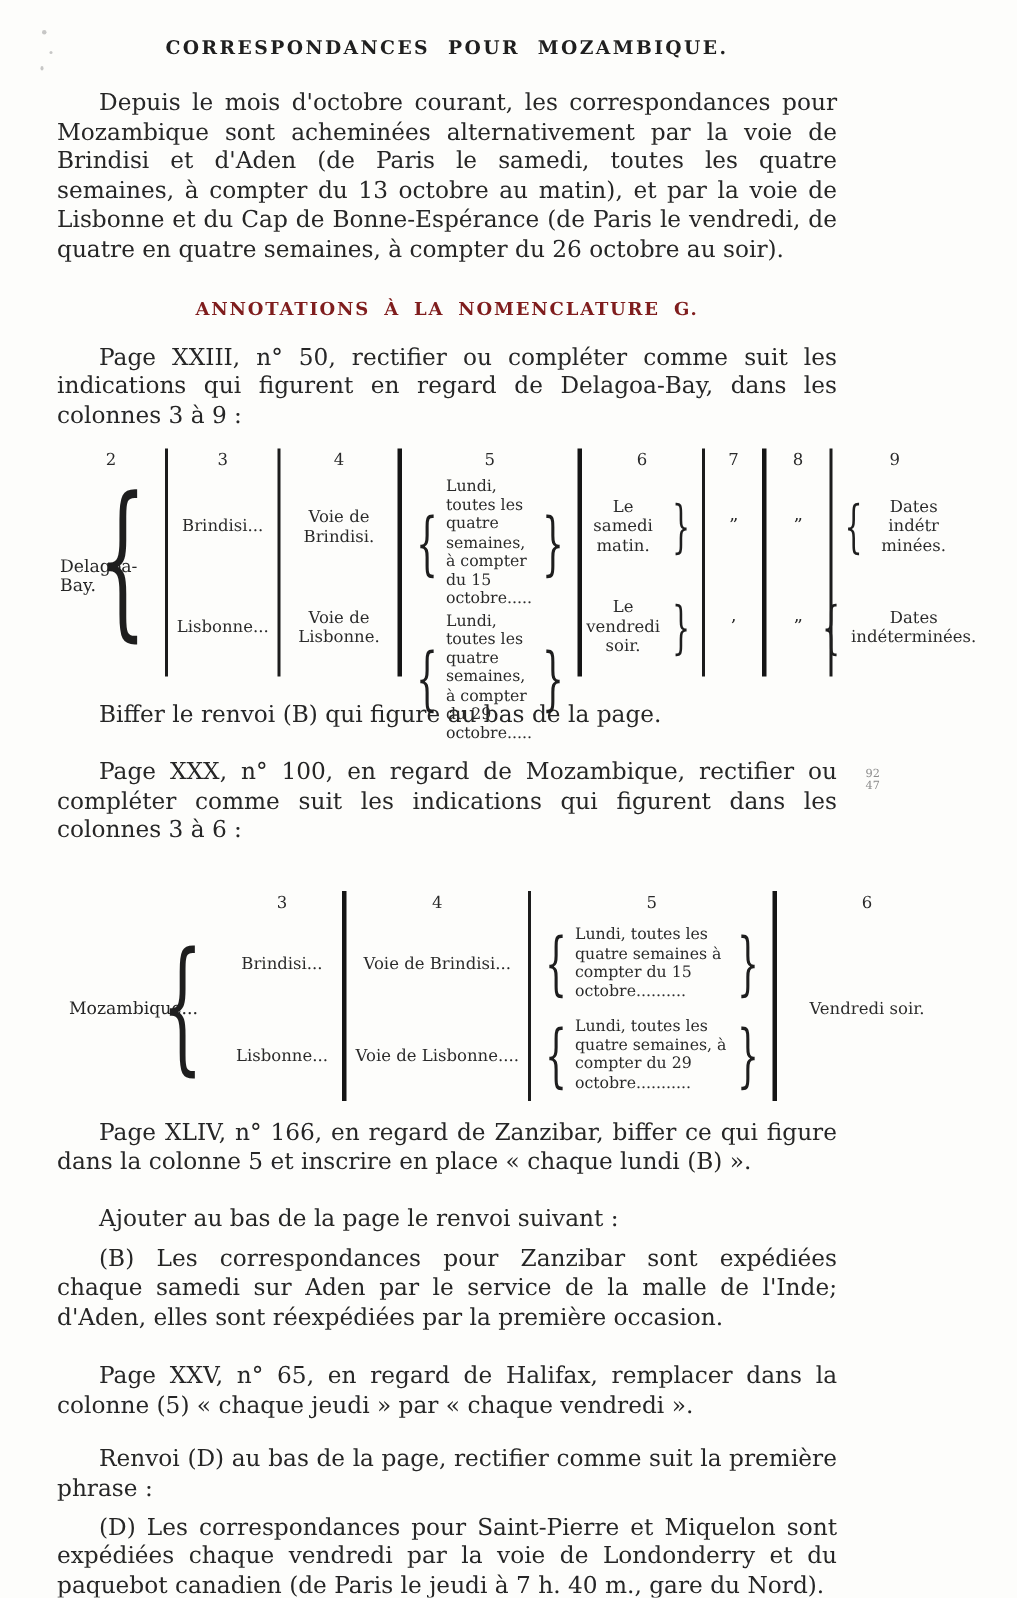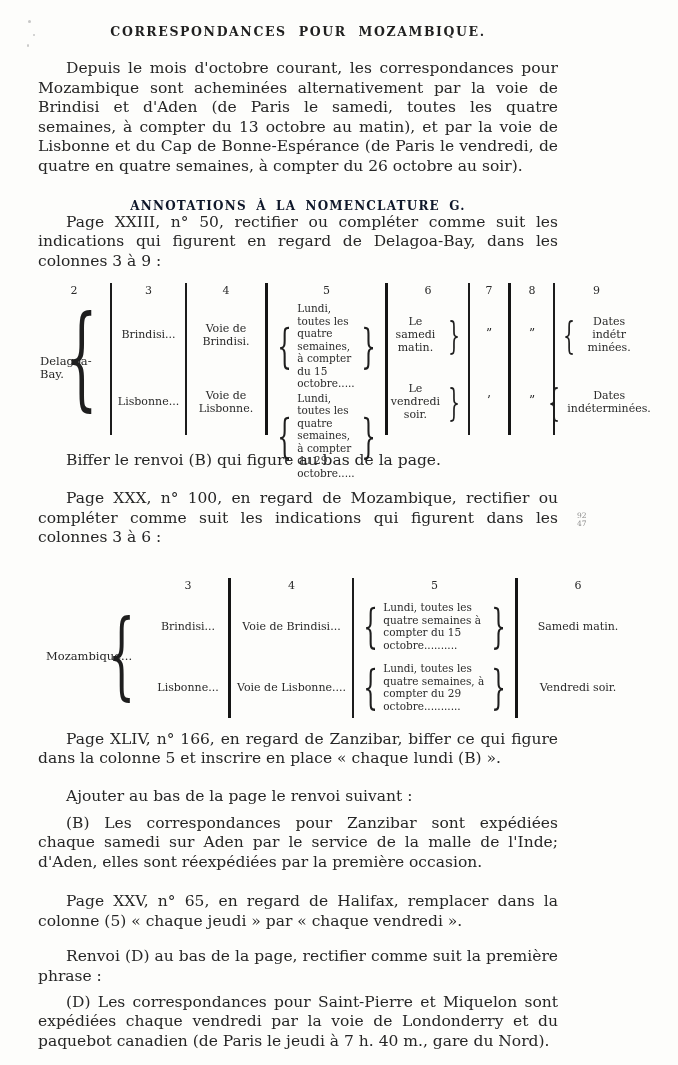--- a/index.html
+++ b/index.html
@@ -14,27 +14,27 @@
   .speck1{left:28px;top:20px;width:3px;height:3px;}
   .speck2{left:33px;top:34px;width:2px;height:2px;}
   .speck3{left:27px;top:44px;width:2px;height:3px;}
 
   .doc-title{
     text-align:center;font-size:12.5px;font-weight:700;letter-spacing:1.6px;
     word-spacing:6px;color:#1f1f1f;margin:0;
   }
   .section-heading{
     text-align:center;font-size:12px;font-weight:700;letter-spacing:1.2px;
-    word-spacing:4px;color:#0f172a;margin:22px 0 0 0;
+    word-spacing:4px;color:#7f1d1d;margin:22px 0 0 0;
   }
   .para{
     font-size:15.5px;line-height:19.6px;text-align:justify;text-indent:28px;margin:0;
   }
   .p-intro{margin-top:20px;}
-  .p-xxiii{}
+  .p-xxiii{margin-top:16px;}
   .p-biffer{margin-top:16px;}
   .p-xxx{margin-top:18px;}
   .p-xliv{margin-top:12px;}
   .p-ajouter{margin-top:18px;}
   .p-renvoib{margin-top:7px;}
   .p-xxv{margin-top:20px;}
   .p-renvoid-intro{margin-top:16px;}
   .p-renvoid{margin-top:6px;}
 
   .artifact{
@@ -224,21 +224,20 @@
             <span>Lundi, toutes les quatre semaines à compter du 15 octobre..........</span>
           </div>
         <div class="cell sched wrapbrace">
             <span>Lundi, toutes les quatre semaines, à compter du 29 octobre...........</span>
           </div>
       </div>
     </div>
     <div class="col c6 sep3">
       <div class="hdr">6</div>
       <div class="cells">
-        <div class="cell">Samedi matin.</div>
         <div class="cell">Vendredi soir.</div>
       </div>
     </div>
   </div>
 
   <p class="para p-xliv">Page XLIV, n° 166, en regard de Zanzibar, biffer ce qui figure dans la colonne 5 et inscrire en place « chaque lundi (B) ».</p>
 
   <p class="para p-ajouter">Ajouter au bas de la page le renvoi suivant :</p>
 
   <p class="para p-renvoib">(B) Les correspondances pour Zanzibar sont expédiées chaque samedi sur Aden par le service de la malle de l'Inde; d'Aden, elles sont réexpédiées par la première occasion.</p>

